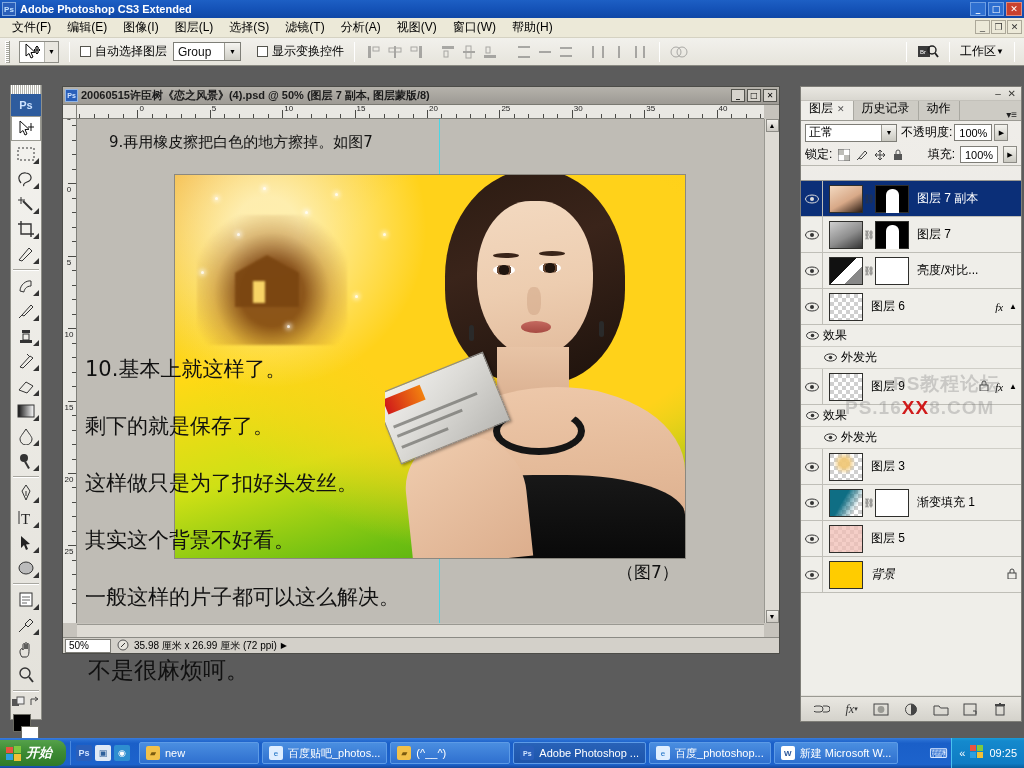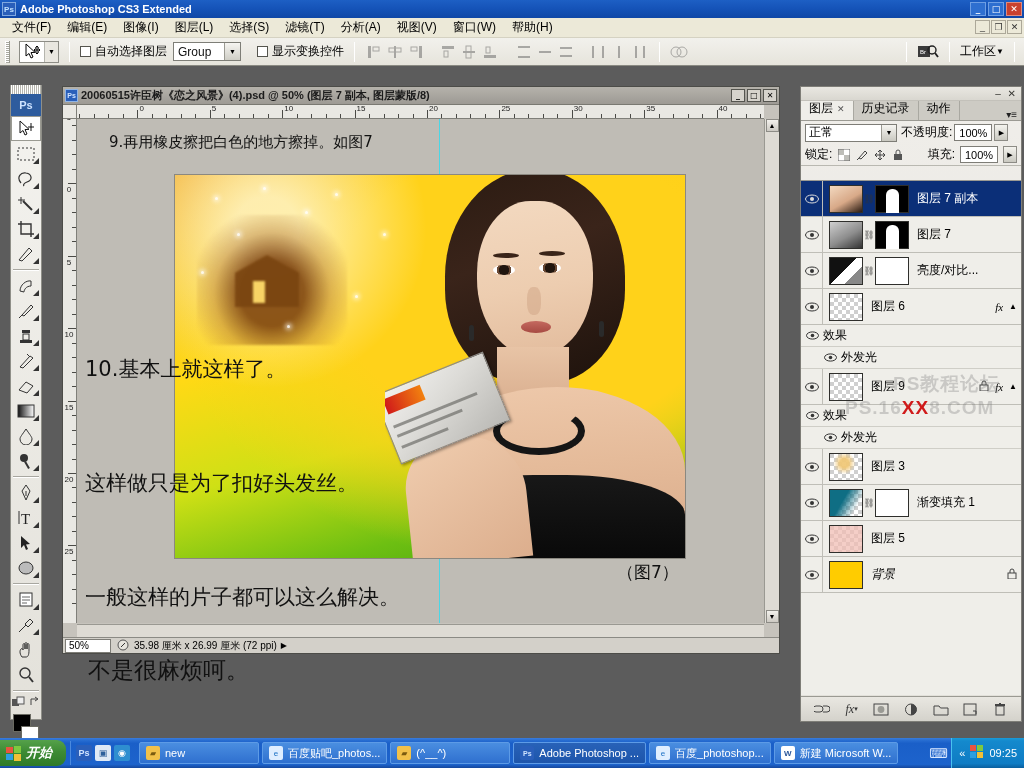--- a/index.html
+++ b/index.html
@@ -784,21 +784,23 @@
             <div class="stripe"></div>
             <div class="line" style="top:34px;width:90px"></div>
             <div class="line" style="top:44px;width:70px"></div>
             <div class="line" style="top:56px;width:50px"></div>
           </div>
         </div>
       </div>
 
       <div class="doc-text" style="left:32px;top:14px;font-size:15px;">9.再用橡皮擦把白色的地方擦掉。如图7</div>
       <div class="doc-text" style="left:8px;top:236px;font-size:21px;">10.基本上就这样了。</div>
+      <div class="doc-text" style="left:8px;top:293px;font-size:21px;">剩下的就是保存了。</div>
       <div class="doc-text" style="left:8px;top:350px;font-size:21px;">这样做只是为了扣好头发丝。</div>
+      <div class="doc-text" style="left:8px;top:407px;font-size:21px;">其实这个背景不好看。</div>
       <div class="doc-text" style="left:8px;top:464px;font-size:21px;">一般这样的片子都可以这么解决。</div>
       <div class="doc-text" style="left:540px;top:442px;font-size:17px;">（图7）</div>
     </div>
 
     <div class="sbar-v">
       <div class="sbtn" style="margin:0 auto">▲</div>
       <div style="position:absolute;bottom:0;width:13px;margin:0 auto;left:0;right:0" class="sbtn">▼</div>
     </div>
     <div class="sbar-h"></div>
 

